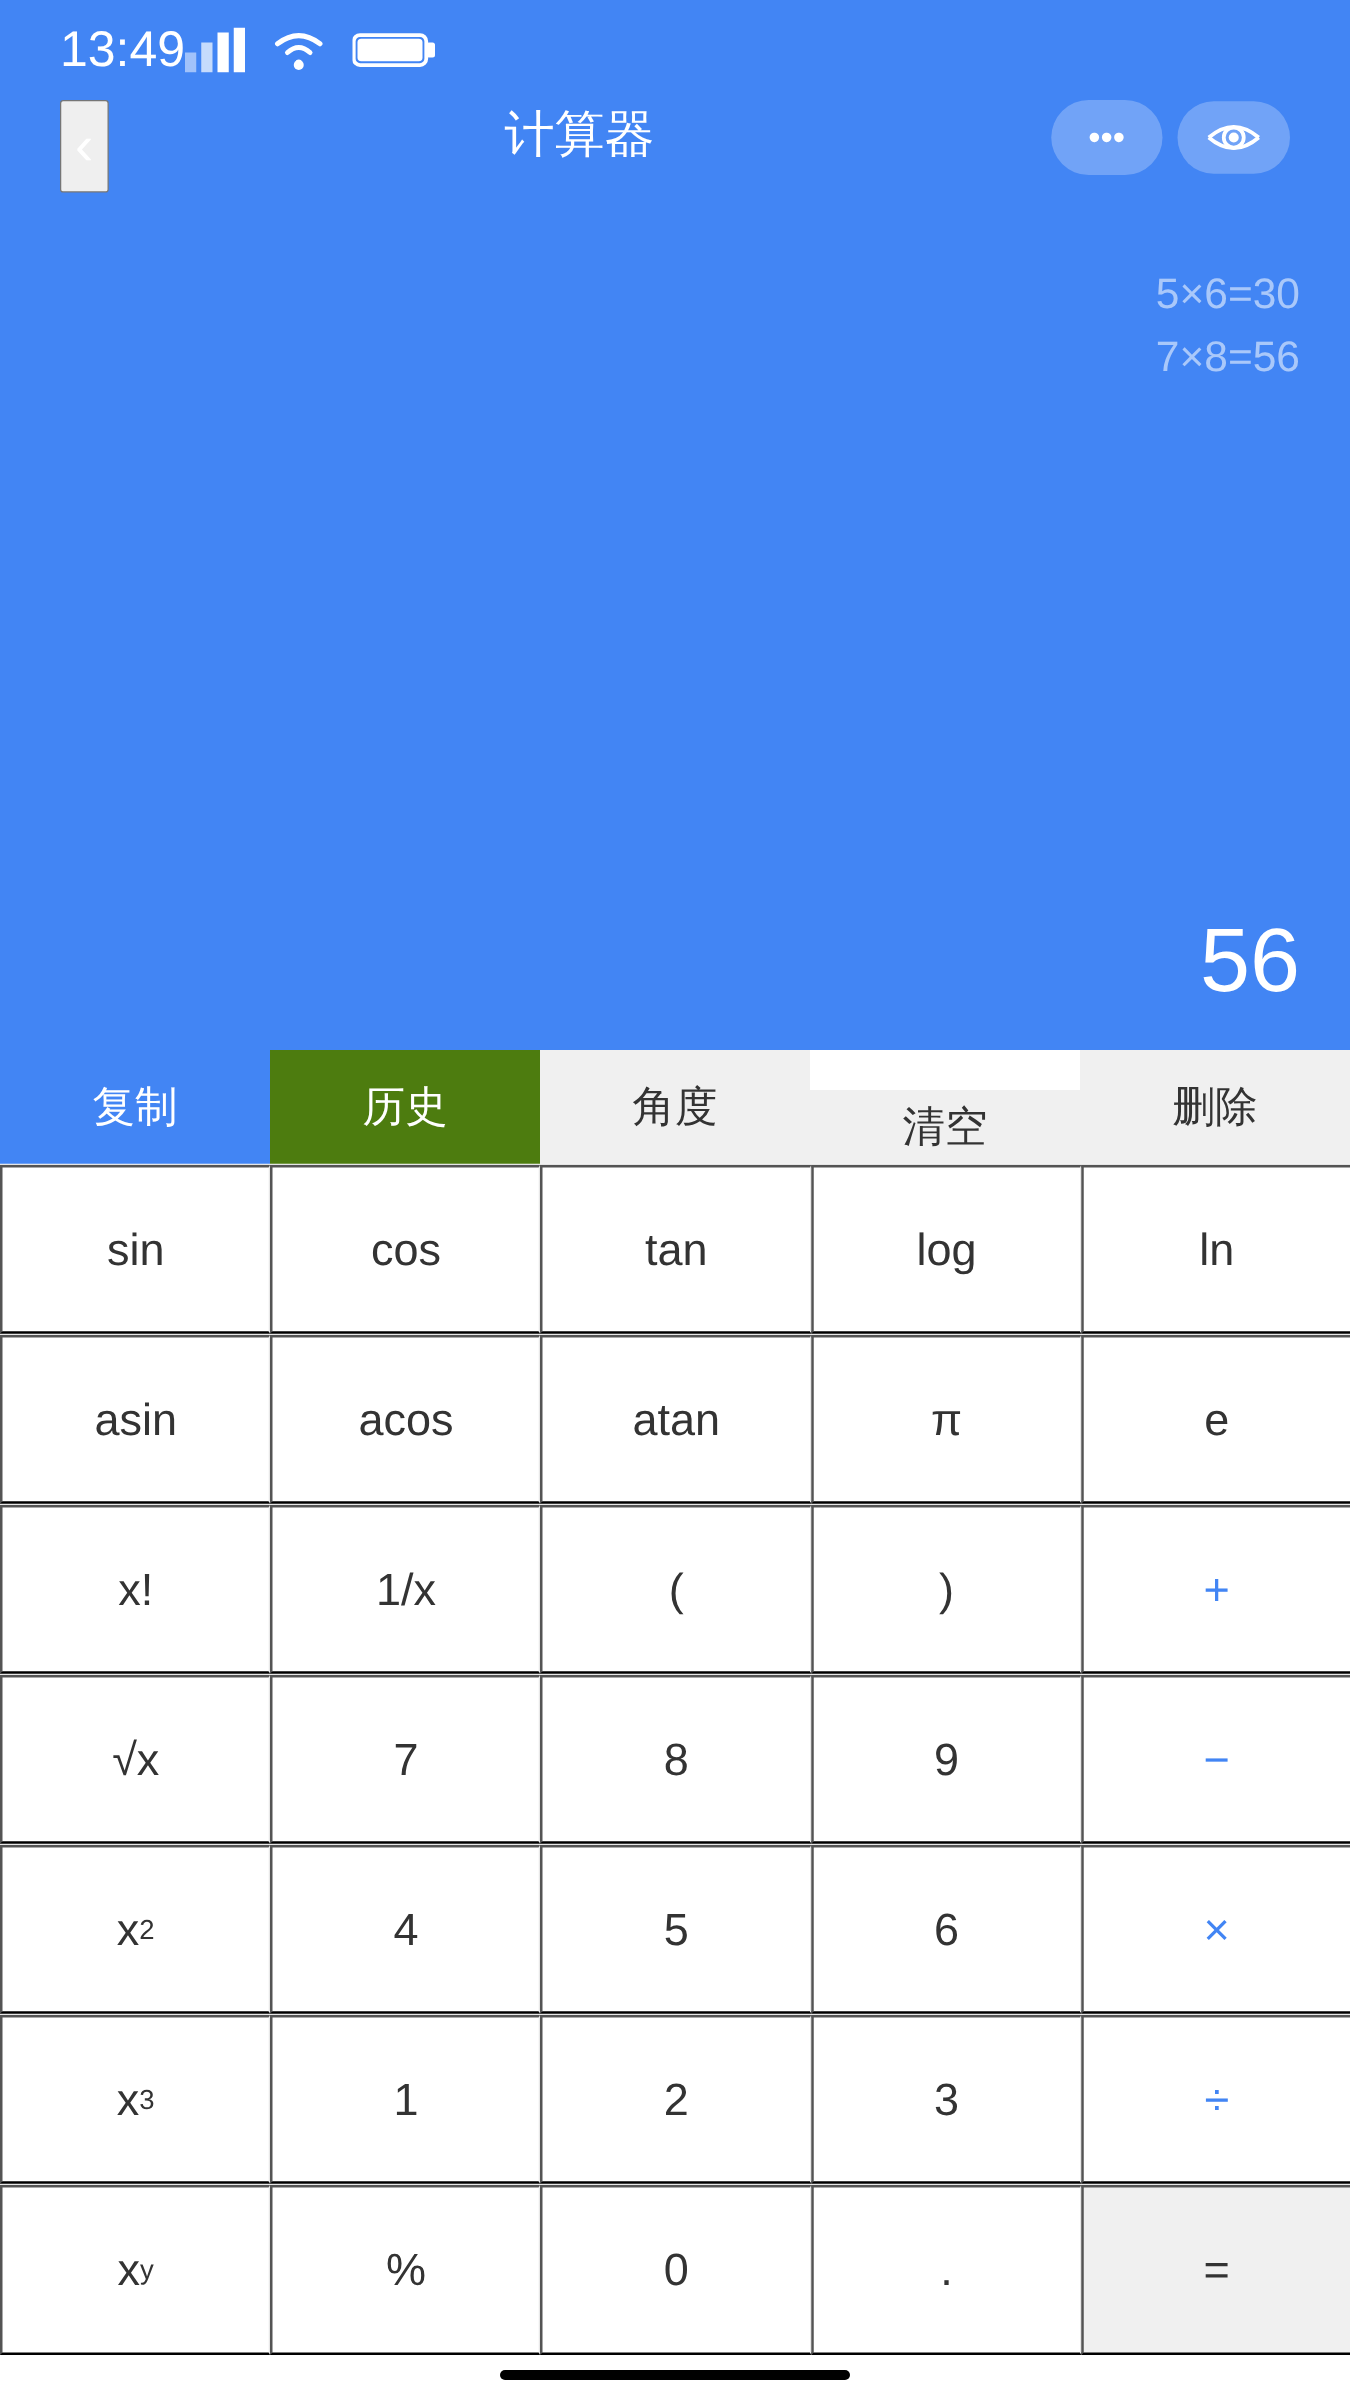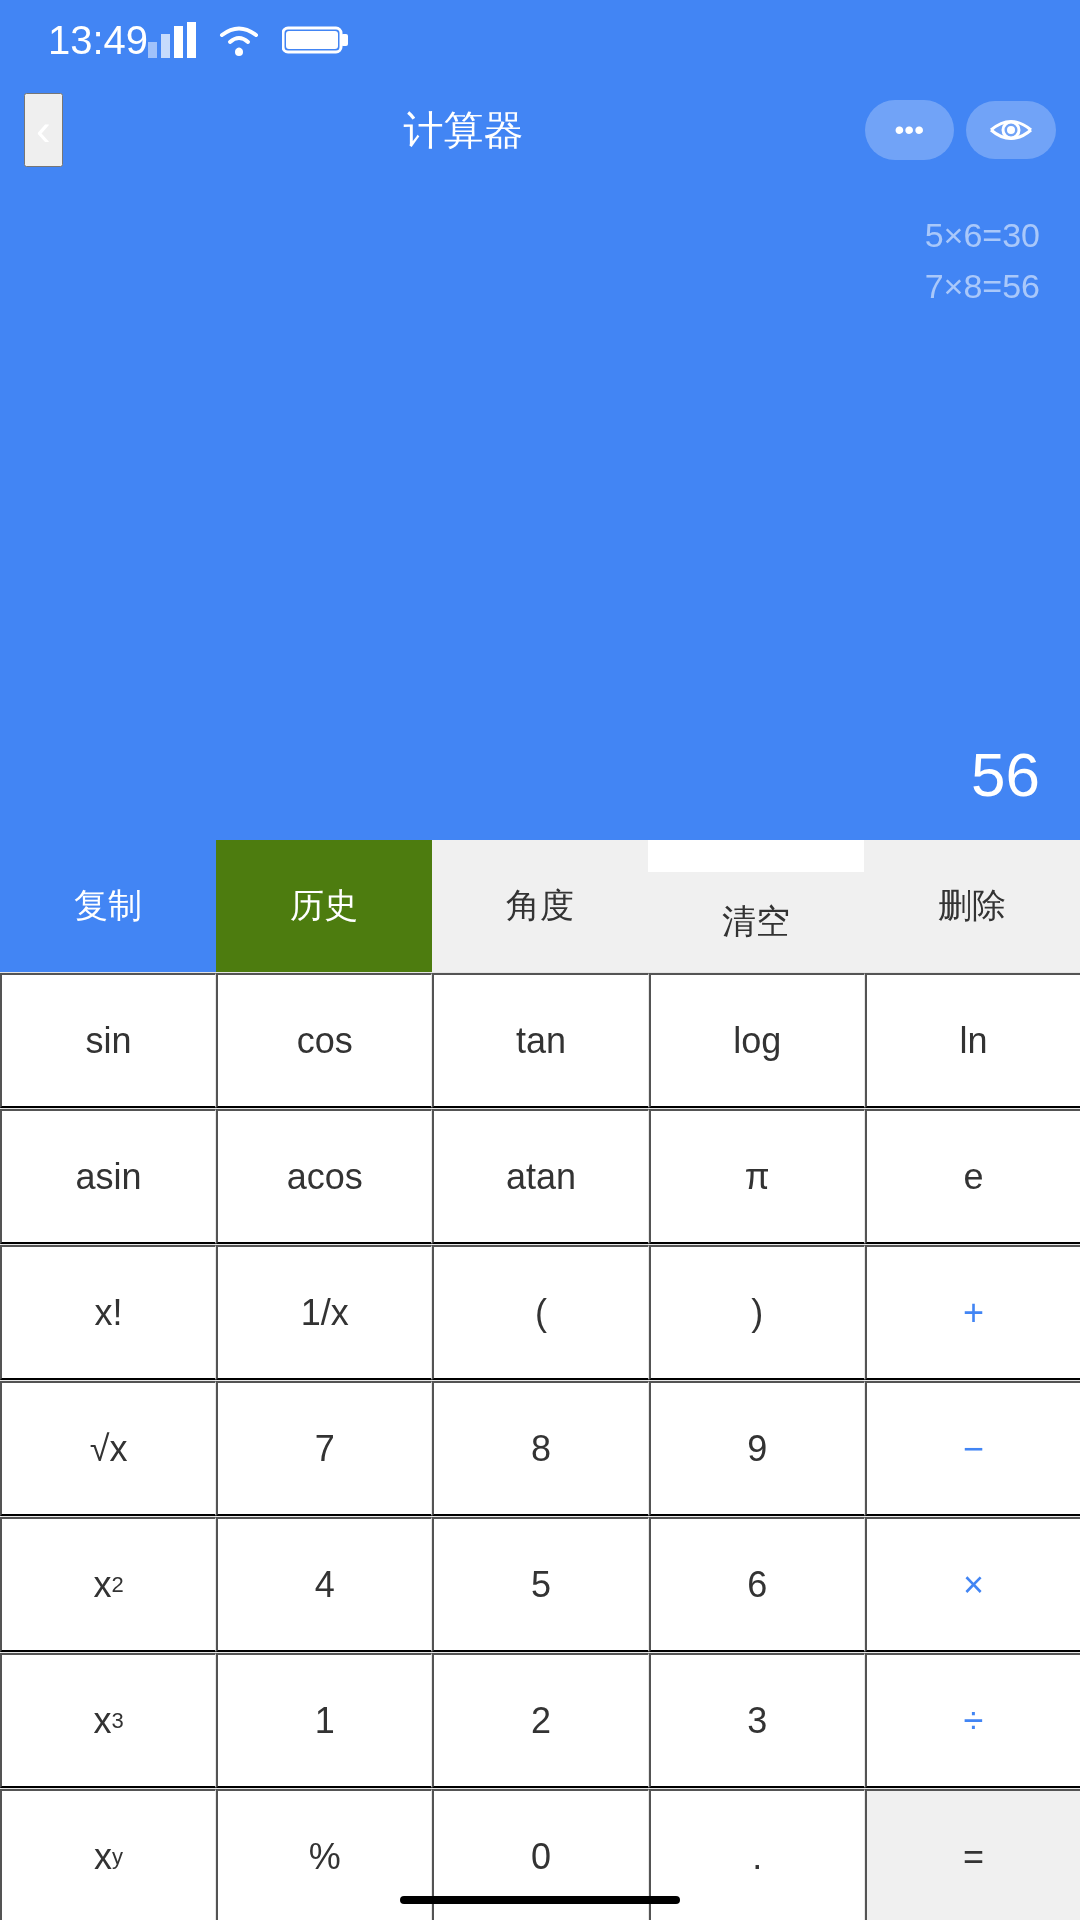--- a/index.html
+++ b/index.html
@@ -37,23 +37,23 @@
       display: flex;
       align-items: center;
       gap: 18px;
     }
 
     
     .header {
       background: #4285f4;
       height: 100px;
       display: flex;
-      align-items: center;
+      align-items: flex-start;
       justify-content: space-between;
-      padding: 0 24px;
+      padding: 0 48px;
     }
 
     .back-btn {
       color: #fff;
       font-size: 44px;
       cursor: pointer;
       padding: 10px;
     }
 
     .header-title {
@@ -110,28 +110,28 @@
       color: rgba(255,255,255,0.55);
       font-size: 34px;
       line-height: 1.5;
     }
 
     .result-text {
       position: absolute;
       right: 40px;
       bottom: 30px;
       color: #fff;
-      font-size: 62px;
+      font-size: 72px;
       font-weight: 300;
     }
 
     
     .action-row {
       display: flex;
-      height: 133px;
+      height: 92px;
       border-bottom: 1px solid #e5e5e5;
     }
 
     .action-btn {
       flex: 1;
       display: flex;
       align-items: center;
       justify-content: center;
       font-size: 34px;
       cursor: pointer;

